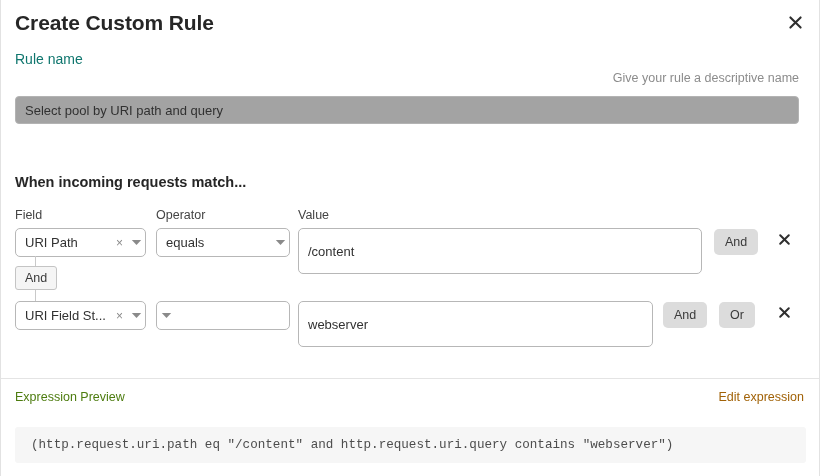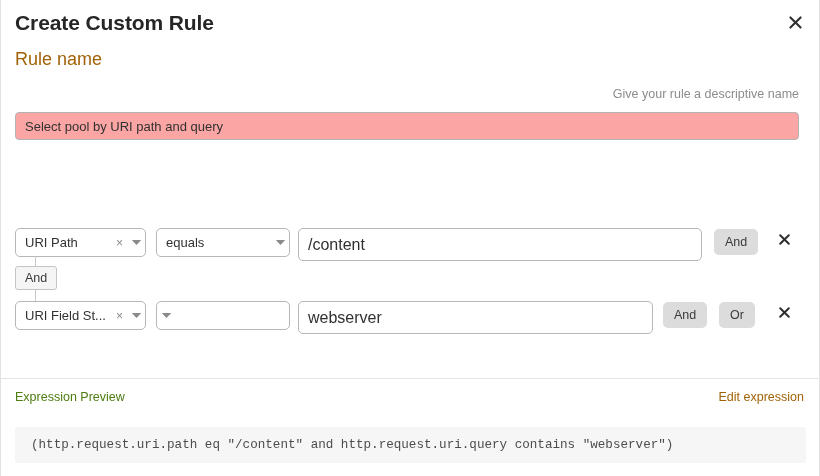--- a/index.html
+++ b/index.html
@@ -59,39 +59,39 @@
   .close-btn svg { display: block; }
 
   
   .rule-name-block {
     position: absolute;
     left: 14px;
     top: 50px;
     width: 784px;
   }
   .label-strong {
-    font-size: 18px;
-    color: #a16207;
+    font-size: 14px;
+    color: #0f766e;
     line-height: 18px;
-    margin-bottom: 18px;
+    margin-bottom: 2px;
   }
   .label-help {
     font-size: 12.5px;
     color: #8c8c8c;
     line-height: 17px;
     margin-bottom: 9px;
     text-align: right;
   }
   .text-input {
     box-sizing: border-box;
     width: 100%;
     height: 28px;
     border: 1px solid #b3b3b3;
     border-radius: 4px;
-    background: #fca5a5;
+    background: #a3a3a3;
     font-family: "Liberation Sans", sans-serif;
     font-size: 13px;
     color: #313131;
     padding: 0 9px;
     outline: none;
   }
   .text-input::placeholder { color: #9b9b9b; }
 
   
   .section-heading {
@@ -165,26 +165,26 @@
     cursor: pointer;
   }
   .caret svg { display: block; }
 
   .field-select    { left: 14px;  width: 131px; }
   .operator-select { left: 155px; width: 134px; gap: 36px; }
 
   .value-input {
     position: absolute;
     box-sizing: border-box;
-    height: 33px;
+    height: 46px;
     border: 1px solid #b7b7b7;
     border-radius: 5px;
     background: #fff;
     font-family: "Liberation Sans", sans-serif;
-    font-size: 16px;
+    font-size: 13px;
     color: #313131;
     padding: 0 9px;
     outline: none;
   }
   .value-input.wide   { left: 297px; width: 404px; }
   .value-input.narrow { left: 297px; width: 355px; }
 
   .logic-btn {
     position: absolute;
     box-sizing: border-box;
@@ -321,21 +321,27 @@
       </span>
     </button>
   </div>
 
   <div class="rule-name-block">
     <div class="label-strong">Rule name</div>
     <div class="label-help">Give your rule a descriptive name</div>
     <input class="text-input" type="text" value="Select pool by URI path and query" style="">
   </div>
 
-
+  <div class="section-heading">When incoming requests match...</div>
+
+  <div class="col-headers">
+    <div class="col-header field">Field</div>
+    <div class="col-header operator">Operator</div>
+    <div class="col-header value">Value</div>
+  </div>
 
   <div class="rule-row row1">
     <div class="select-box field-select">
       <span class="sel-text">URI Path</span>
       <span class="clear-x">×</span>
       <span class="caret">
         <svg width="11" height="7" viewBox="0 0 11 7" aria-hidden="true">
           <path d="M0.8 1 L5.5 6 L10.2 1 Z" fill="#8a8a8a"></path>
         </svg>
       </span>

